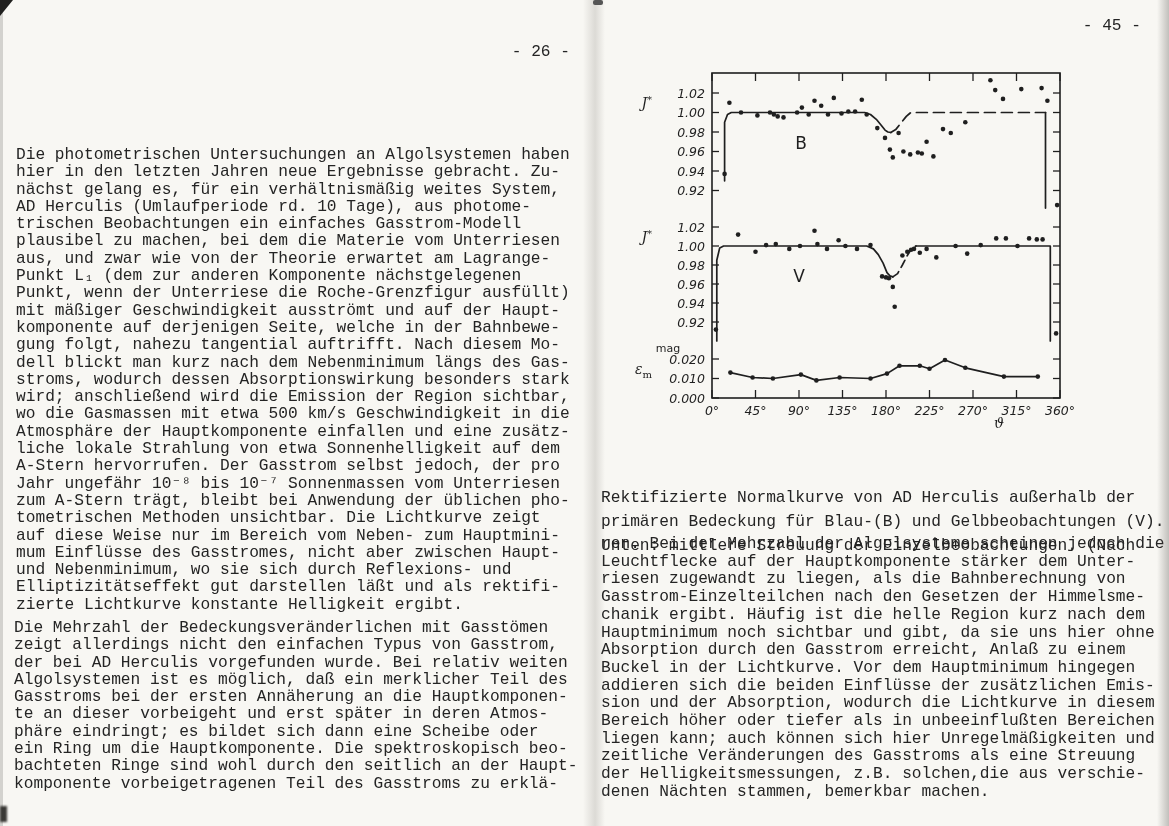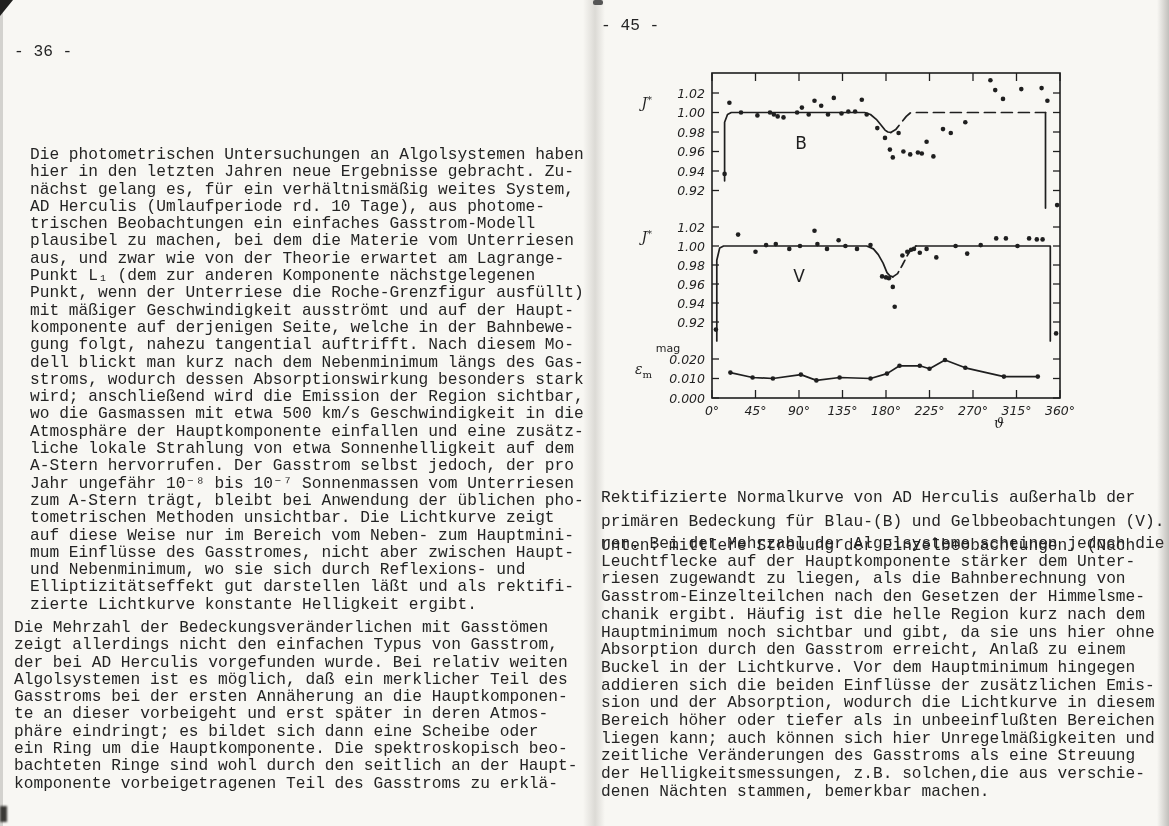--- a/index.html
+++ b/index.html
@@ -8,21 +8,21 @@
     background:#f8f7f3;
     font-family:"Liberation Mono","DejaVu Sans Mono",monospace;
     color:#242424;
   }
   .tw{
     position:absolute;
     font-size:16.2px;line-height:17.3px;
     white-space:pre;letter-spacing:0;
     color:#242424;
   }
-  .page-num{width:556px;text-align:left;}
+  .page-num{width:556px;text-align:right;}
   .caption{line-height:24px;}
   .body-right{line-height:17.7px;}
   .vol-underline{text-decoration:underline;text-underline-offset:3px;}
   
   .ticklab{font-family:"DejaVu Sans",sans-serif;font-style:italic;font-size:12.5px;fill:#1f1f1f;}
   .xaxislab{font-family:"DejaVu Serif",serif;font-style:italic;font-size:14px;fill:#1f1f1f;}
   .axlab{font-family:"DejaVu Serif",serif;font-size:14px;fill:#1f1f1f;}
   .unitlab{font-family:"DejaVu Sans",sans-serif;font-size:11px;fill:#1f1f1f;}
   .panel-letter{font-family:"DejaVu Sans",sans-serif;font-size:17px;fill:#1f1f1f;}
   
@@ -34,24 +34,24 @@
     border-top:16px solid #20201e;border-right:13px solid transparent;filter:blur(.5px);}
   .mark-bl{position:absolute;left:0;top:806px;width:7px;height:16px;background:#3a3936;filter:blur(1px);}
   .speck-top{position:absolute;left:593px;top:0;width:10px;height:5px;background:#555;border-radius:2px;filter:blur(.7px);}
   .edge-left{position:absolute;left:0;top:0;width:3px;height:826px;background:rgba(100,98,94,.25);}
 </style>
 </head>
 <body>
 
 <div class="scan">
 
-  <div class="tw page-num" style="left:14px;top:44px;">- 36 -</div>
-
-
-  <div class="tw" style="left:30px;top:147px;">Die photometrischen Untersuchungen an Algolsystemen haben
+  <div class="tw page-num" style="left:14px;top:44px;">- 26 -</div>
+
+
+  <div class="tw" style="left:16px;top:147px;">Die photometrischen Untersuchungen an Algolsystemen haben
 hier in den letzten Jahren neue Ergebnisse gebracht. Zu-
 nächst gelang es, für ein verhältnismäßig weites System,
 AD Herculis (Umlaufperiode rd. 10 Tage), aus photome-
 trischen Beobachtungen ein einfaches Gasstrom-Modell
 plausibel zu machen, bei dem die Materie vom Unterriesen
 aus, und zwar wie von der Theorie erwartet am Lagrange-
 Punkt L₁ (dem zur anderen Komponente nächstgelegenen
 Punkt, wenn der Unterriese die Roche-Grenzfigur ausfüllt)
 mit mäßiger Geschwindigkeit ausströmt und auf der Haupt-
 komponente auf derjenigen Seite, welche in der Bahnbewe-

